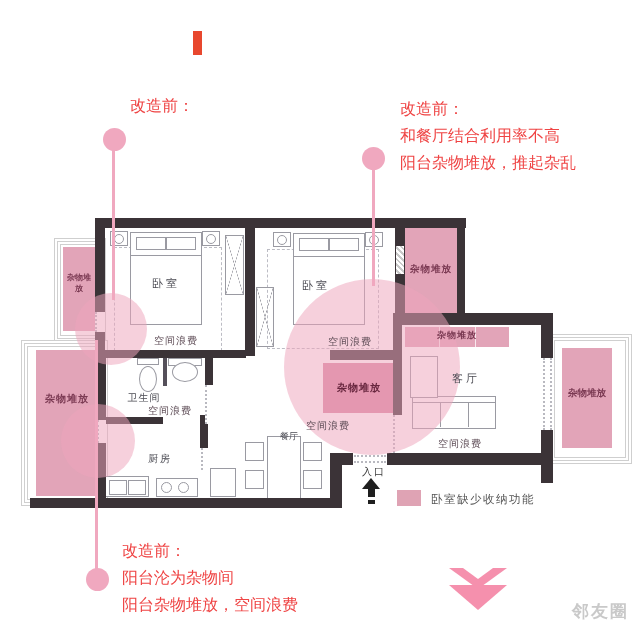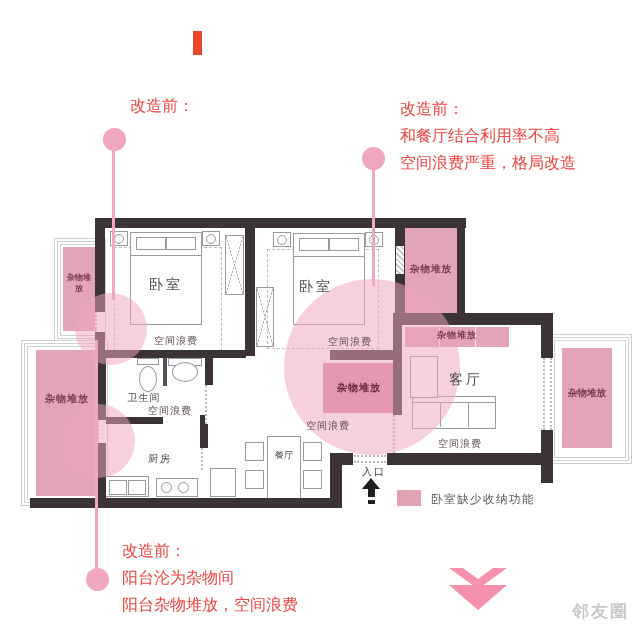--- a/index.html
+++ b/index.html
@@ -27,21 +27,21 @@
     linear-gradient(to bottom right,transparent calc(50% - .5px),#9a9aa2 50%,transparent calc(50% + .5px));}
   .ns{border:1px solid #9a9aa2;background:#fff;z-index:1;box-sizing:border-box;display:flex;align-items:center;justify-content:center;}
   .ns::after{content:'';width:8px;height:8px;border:1px solid #9a9aa2;border-radius:50%;}
   .round{border:1px solid #9a9aa2;background:#fff;border-radius:50%;z-index:1;box-sizing:border-box;}
   .gap{background:#fff;z-index:4;box-sizing:border-box;}
   .dashv{border-left:2px dotted #b9b9c0;}
   .dashh{border-top:2px dotted #b9b9c0;}
   .hatch{background:repeating-linear-gradient(45deg,#fff 0 2px,#c9c9c9 2px 4px);z-index:4;}
   
   .lbl{z-index:7;text-align:center;white-space:nowrap;}
-  .room{color:#4c4c54;font-size:14px;letter-spacing:3px;}
+  .room{color:#4c4c54;font-size:11px;letter-spacing:3px;}
   .room-s{color:#4c4c54;font-size:10px;letter-spacing:1px;}
   .waste{color:#5d4b55;font-size:10px;letter-spacing:1px;}
   .clutter{color:#7b3a53;font-size:10px;font-weight:bold;letter-spacing:1px;}
   .clutter-s{font-size:8px;letter-spacing:0;white-space:normal;line-height:11px;}
   .burner{display:inline-block;width:9px;height:9px;border:1px solid #9a9aa2;border-radius:50%;margin:3px 2px 0 4px;}
   .cushion{position:absolute;top:6px;bottom:1px;width:1px;background:#9a9aa2;}
   .shelfline{position:absolute;top:0;bottom:0;width:1px;background:rgba(255,255,255,.75);}
   
   .tri-up{width:0;height:0;border-left:9px solid transparent;border-right:9px solid transparent;border-bottom:11px solid #1f1f1f;z-index:7;}
   .stem{background:#1f1f1f;z-index:7;}
@@ -60,21 +60,21 @@
 
   <div class="abs title-bar" style="left:193px;top:31px;"></div>
 
   <div class="abs callout" style="left:130px;top:92px;">
     <div>改造前：</div>
   </div>
 
   <div class="abs callout" style="left:400px;top:95px;">
     <div>改造前：</div>
     <div>和餐厅结合利用率不高</div>
-    <div>空间浪费严重，格局改造</div>
+    <div>阳台杂物堆放，推起杂乱</div>
   </div>
 
   <div class="abs callout" style="left:122px;top:537px;">
     <div>改造前：</div>
     <div>阳台沦为杂物间</div>
     <div>阳台杂物堆放，空间浪费</div>
   </div>
 
   <div class="abs dot" style="left:103px;top:128px;"></div>
   <div class="abs vline" style="left:112px;top:148px;height:152px;"></div>
@@ -177,21 +177,21 @@
   <div class="abs gap dashv" style="left:393px;top:415px;width:9px;height:38px;"></div>
 
   <div class="abs circle" style="left:75px;top:293px;width:72px;height:72px;"></div>
   <div class="abs circle" style="left:61px;top:404px;width:74px;height:74px;"></div>
   <div class="abs circle" style="left:284px;top:279px;width:176px;height:176px;"></div>
 
   <div class="abs lbl room" style="left:138px;top:276px;width:56px;">卧室</div>
   <div class="abs lbl room" style="left:288px;top:278px;width:56px;">卧室</div>
   <div class="abs lbl room-s" style="left:120px;top:391px;width:48px;">卫生间</div>
   <div class="abs lbl room-s" style="left:138px;top:452px;width:44px;letter-spacing:2px;">厨房</div>
-  <div class="abs lbl room-s" style="left:270px;top:449px;width:28px;font-size:9px;letter-spacing:0;">餐厅</div>
+  <div class="abs lbl room-s" style="left:270px;top:430px;width:28px;font-size:9px;letter-spacing:0;text-align:right;">餐厅</div>
   <div class="abs lbl room" style="left:446px;top:371px;width:40px;">客厅</div>
 
   <div class="abs lbl waste" style="left:148px;top:334px;width:56px;">空间浪费</div>
   <div class="abs lbl waste" style="left:322px;top:335px;width:56px;">空间浪费</div>
   <div class="abs lbl waste" style="left:142px;top:404px;width:56px;">空间浪费</div>
   <div class="abs lbl waste" style="left:300px;top:419px;width:56px;">空间浪费</div>
   <div class="abs lbl waste" style="left:432px;top:437px;width:56px;">空间浪费</div>
 
   <div class="abs lbl clutter clutter-s" style="left:65px;top:272px;width:28px;">杂物堆放</div>
   <div class="abs lbl clutter" style="left:39px;top:392px;width:56px;">杂物堆放</div>

